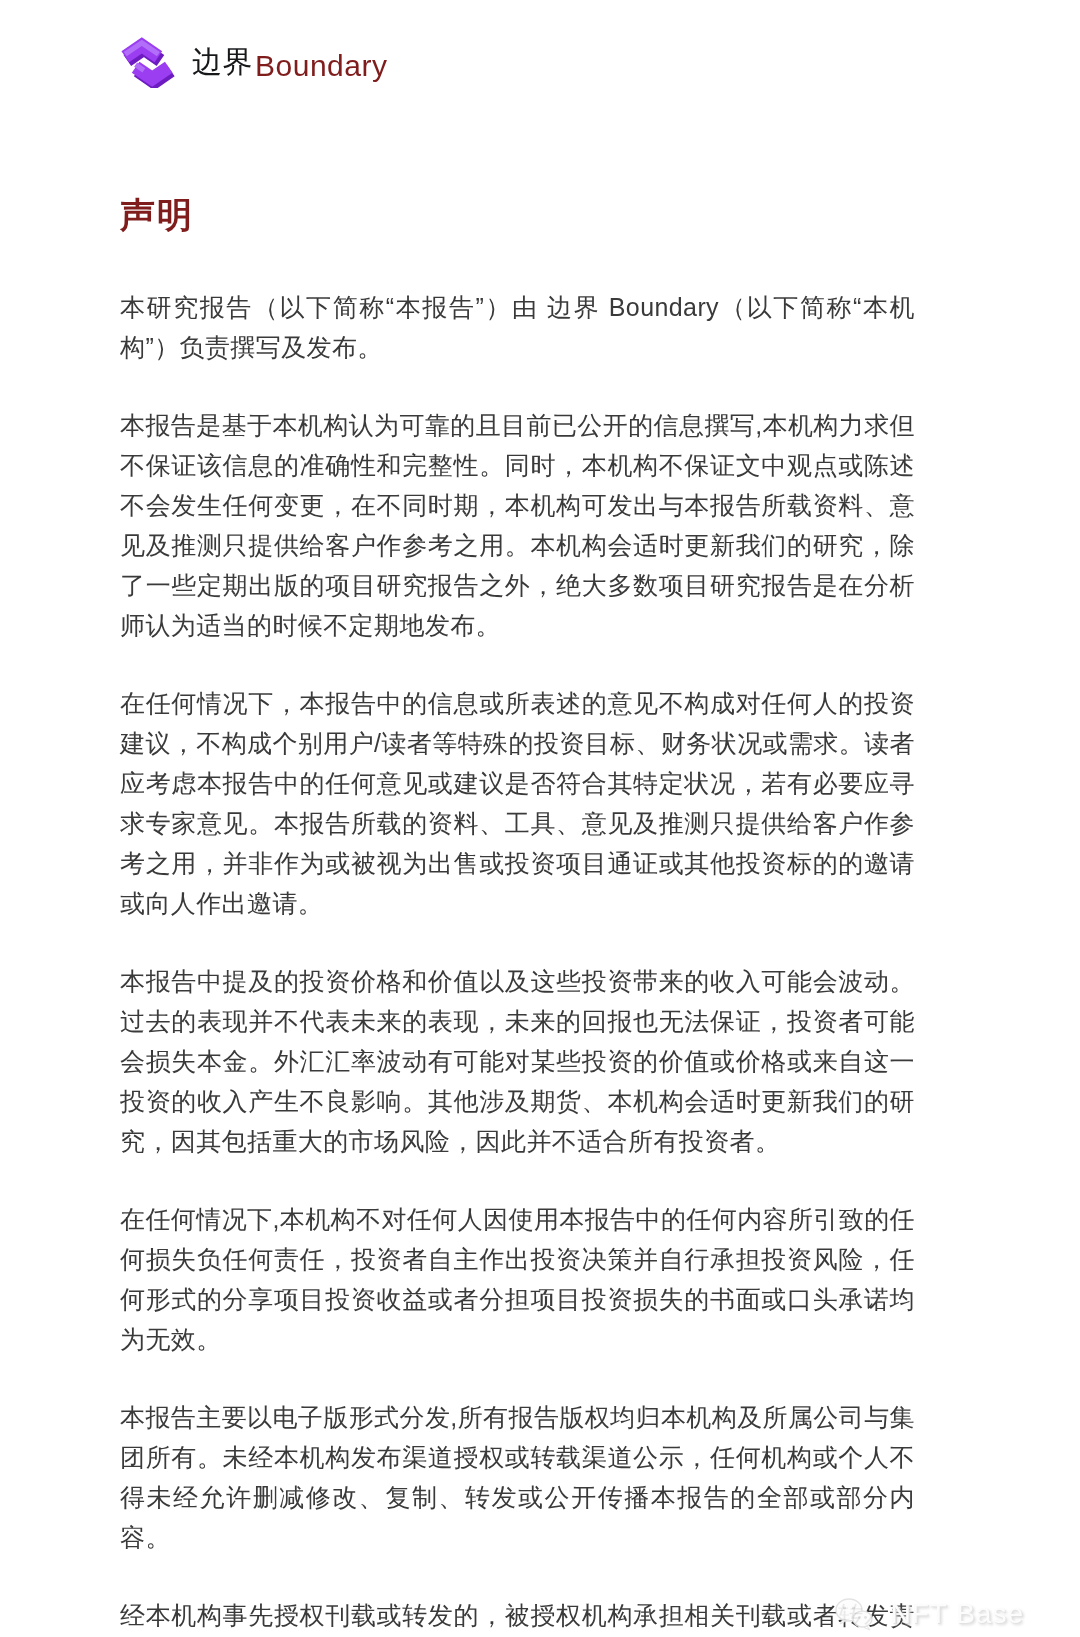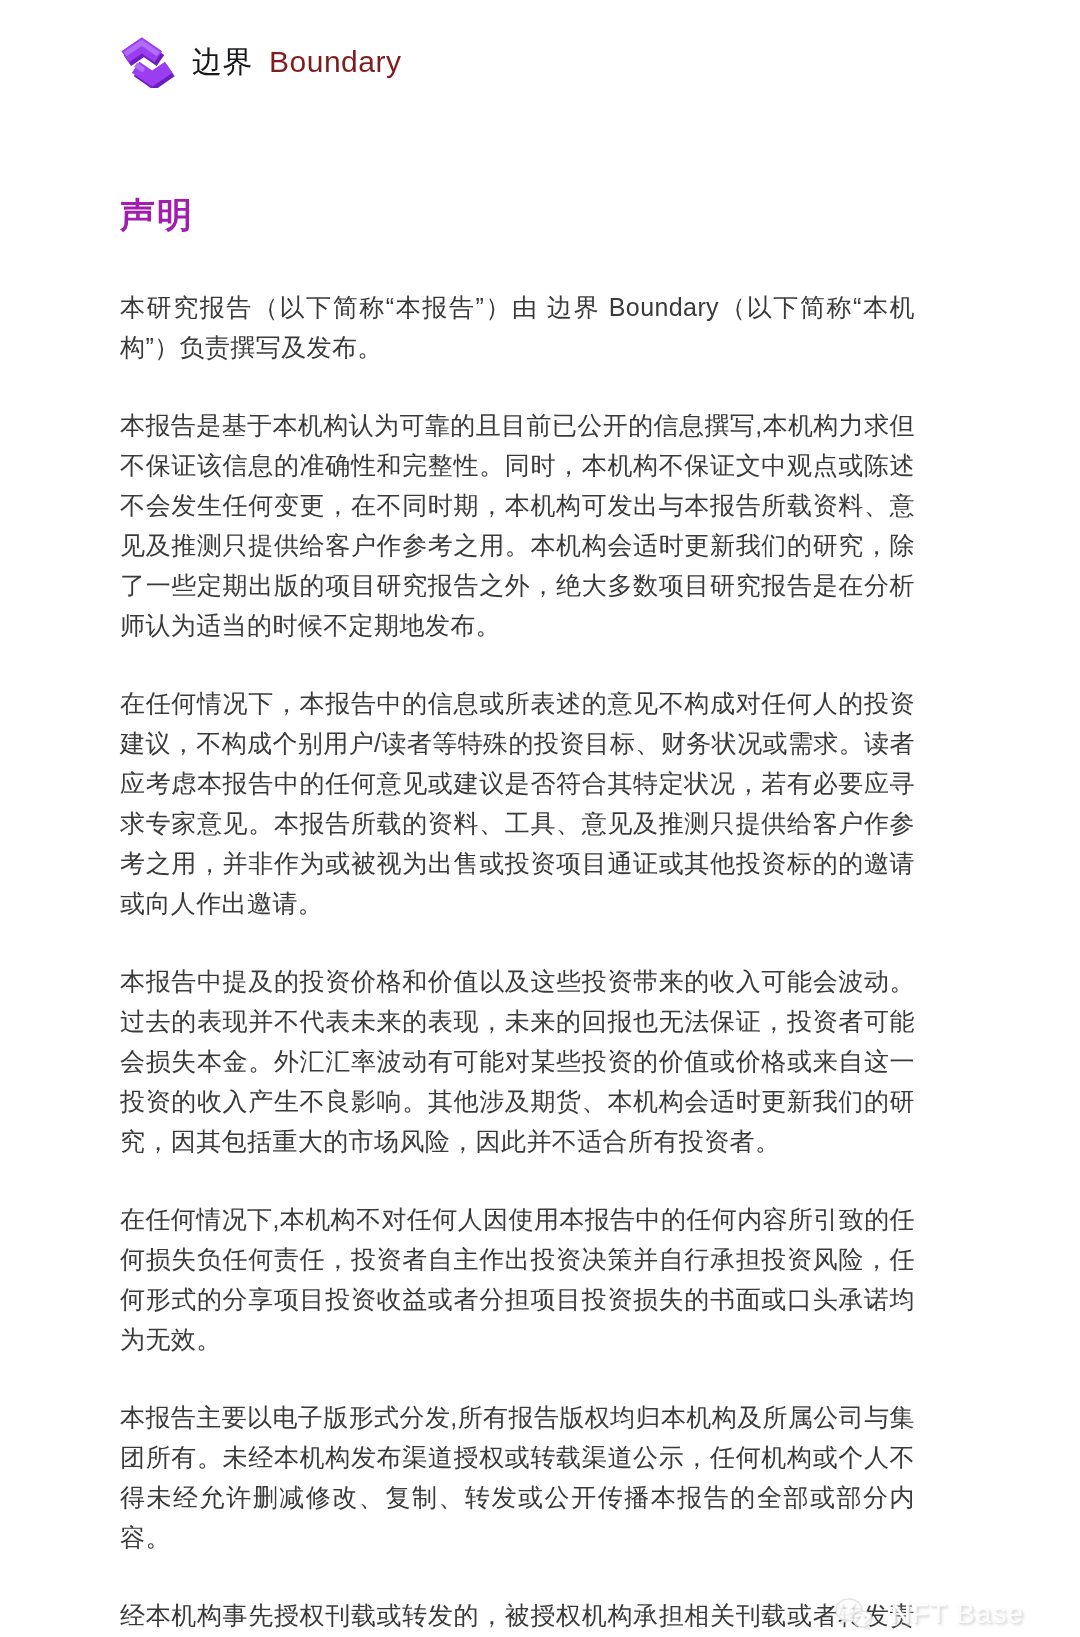--- a/index.html
+++ b/index.html
@@ -12,21 +12,21 @@
     font-family:"Liberation Sans","DejaVu Sans",sans-serif;
   }
   
   .brand{
     display:flex;align-items:center;gap:16px;
     padding:36px 0 0 118px;
   }
   .brand-icon{width:58px;height:52px;flex:0 0 auto;}
   .brand-text{
     font-size:30px;color:#17181a;font-weight:500;
-    letter-spacing:0.5px;display:flex;gap:16px;align-items:center;
+    letter-spacing:0.5px;display:flex;gap:2px;align-items:flex-end;
   }
   .brand-en{font-weight:400;color:#7f1d1d;}
   
   .doc-title{
     margin:104px 0 0 120px;
     font-size:35px;font-weight:700;
     letter-spacing:2px;
   }
   
   .copy{
@@ -72,21 +72,21 @@
         <path d="M17 30 L33 41 L49 30" stroke="#9B3DF0" stroke-width="13" fill="none"></path>
         <path d="M17 27.5 L25 33" stroke="#B26EF8" stroke-width="5" fill="none"></path>
       </svg>
     </span>
     <span class="brand-text">
       <span>边界</span>
       <span class="brand-en">Boundary</span>
     </span>
   </div>
 
-  <h1 class="doc-title" style="color: #a21caf;">声明</h1>
+  <h1 class="doc-title" style="color: #7f1d1d;">声明</h1>
 
   <div class="copy">
     <p>本研究报告（以下简称“本报告”）由 边界 Boundary（以下简称“本机构”）负责撰写及发布。</p>
     <p>本报告是基于本机构认为可靠的且目前已公开的信息撰写,本机构力求但不保证该信息的准确性和完整性。同时，本机构不保证文中观点或陈述不会发生任何变更，在不同时期，本机构可发出与本报告所载资料、意见及推测只提供给客户作参考之用。本机构会适时更新我们的研究，除了一些定期出版的项目研究报告之外，绝大多数项目研究报告是在分析师认为适当的时候不定期地发布。</p>
     <p>在任何情况下，本报告中的信息或所表述的意见不构成对任何人的投资建议，不构成个别用户/读者等特殊的投资目标、财务状况或需求。读者应考虑本报告中的任何意见或建议是否符合其特定状况，若有必要应寻求专家意见。本报告所载的资料、工具、意见及推测只提供给客户作参考之用，并非作为或被视为出售或投资项目通证或其他投资标的的邀请或向人作出邀请。</p>
     <p>本报告中提及的投资价格和价值以及这些投资带来的收入可能会波动。过去的表现并不代表未来的表现，未来的回报也无法保证，投资者可能会损失本金。外汇汇率波动有可能对某些投资的价值或价格或来自这一投资的收入产生不良影响。其他涉及期货、本机构会适时更新我们的研究，因其包括重大的市场风险，因此并不适合所有投资者。</p>
     <p>在任何情况下,本机构不对任何人因使用本报告中的任何内容所引致的任何损失负任何责任，投资者自主作出投资决策并自行承担投资风险，任何形式的分享项目投资收益或者分担项目投资损失的书面或口头承诺均为无效。</p>
     <p>本报告主要以电子版形式分发,所有报告版权均归本机构及所属公司与集团所有。未经本机构发布渠道授权或转载渠道公示，任何机构或个人不得未经允许删减修改、复制、转发或公开传播本报告的全部或部分内容。</p>
     <p>经本机构事先授权刊载或转发的，被授权机构承担相关刊载或者转发责任。不得对本报告进行任何有悖原意的引用、删节和修改。</p>
 

